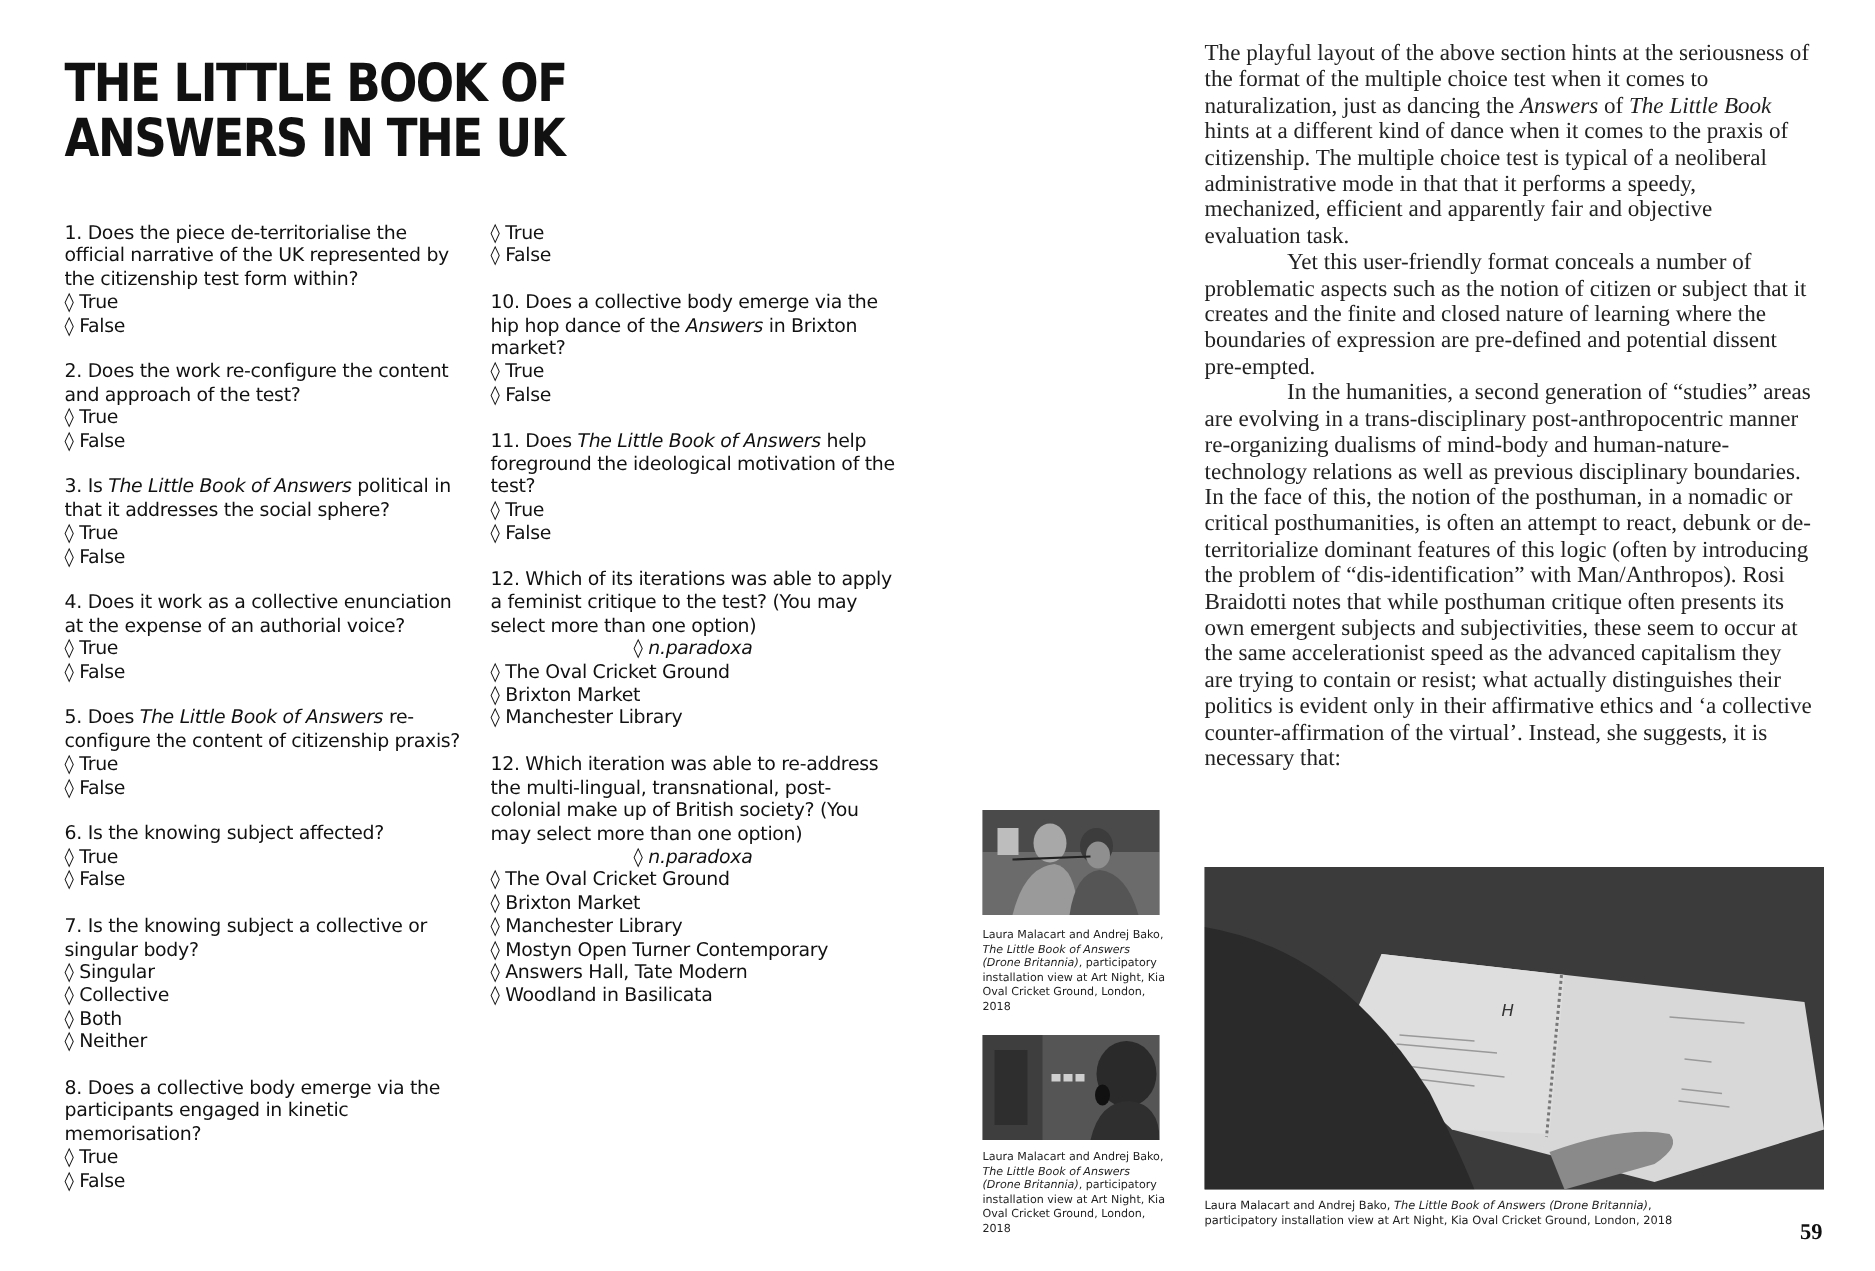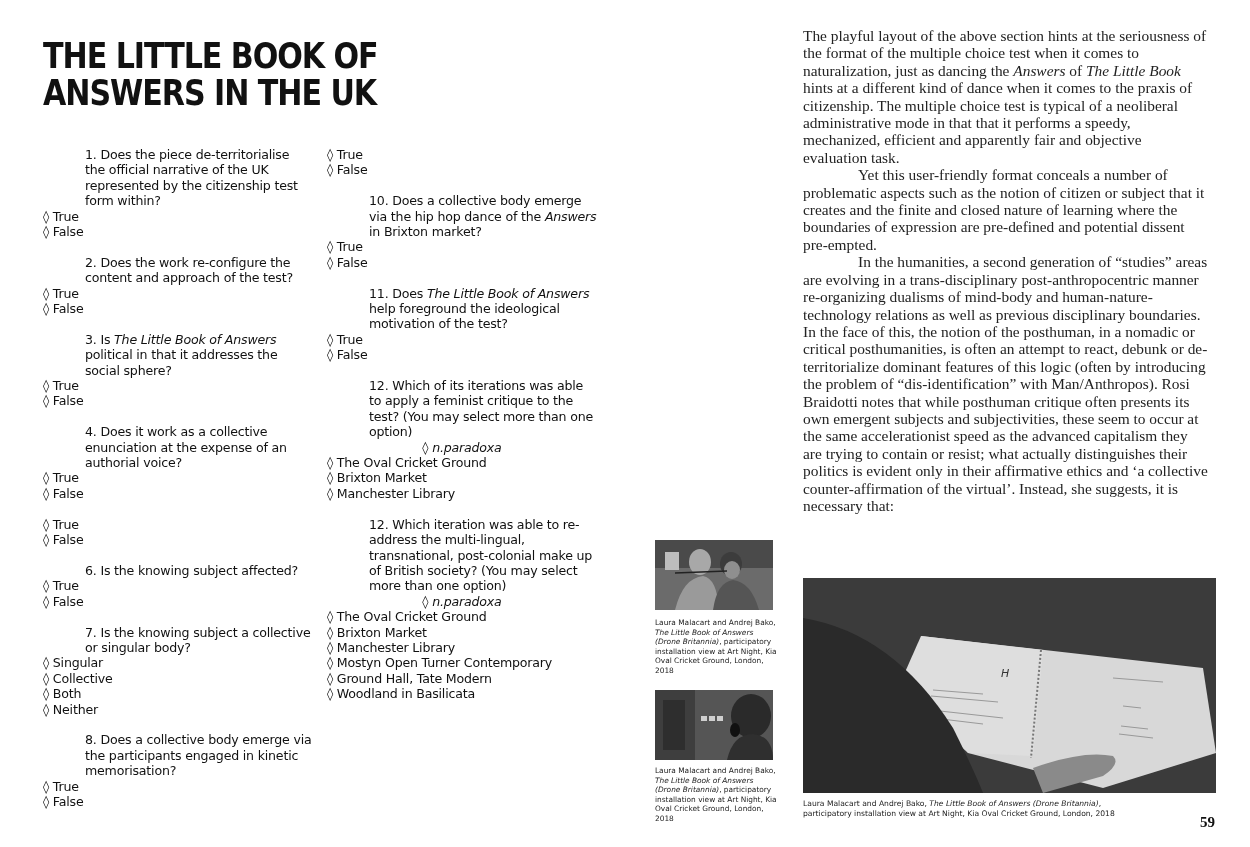--- a/index.html
+++ b/index.html
@@ -10,21 +10,21 @@
     font-family: "DejaVu Sans", sans-serif; font-weight: bold;
     font-size: 35px; line-height: 37px; letter-spacing: -1.2px;
     transform: scaleX(0.86); transform-origin: left top;
     text-transform: uppercase; color: #111;
   }
 
   .qcol { position: absolute; top: 147px; font-family: "DejaVu Sans", sans-serif; font-size: 12.6px; line-height: 15.4px; color: #111; letter-spacing: -0.2px; }
   #col1 { left: 43px; width: 270px; }
   #col2 { left: 327px; width: 270px; }
   .q { margin-bottom: 15.4px; }
-  .q-text { display: block; margin-left: 42px; }
+  .q-text { display: block; }
   .opt { display: block; }
   .opt::before { content: "\25CA\00a0"; }
   .it { font-style: italic; text-align: center; }
 
   #body-text {
     position: absolute; left: 803px; top: 27px; width: 405px;
     font-family: "Liberation Serif", serif; font-size: 15.4px; line-height: 17.4px; color: #222;
     text-align: left;
   }
   #body-text p { margin: 0; }
@@ -61,20 +61,21 @@
       <span class="q-text"><span>3. Is </span><span class="it">The Little Book of Answers</span><span> political in that it addresses the social sphere?</span></span>
       <span class="opt">True</span>
       <span class="opt">False</span>
     </div>
     <div class="q">
       <span class="q-text"><span>4. Does it work as a collective enunciation at the expense of an authorial voice?</span></span>
       <span class="opt">True</span>
       <span class="opt">False</span>
     </div>
     <div class="q">
+      <span class="q-text"><span>5. Does </span><span class="it">The Little Book of Answers</span><span> re-configure the content of citizenship praxis?</span></span>
       <span class="opt">True</span>
       <span class="opt">False</span>
     </div>
     <div class="q">
       <span class="q-text"><span>6. Is the knowing subject affected?</span></span>
       <span class="opt">True</span>
       <span class="opt">False</span>
     </div>
     <div class="q">
       <span class="q-text"><span>7. Is the knowing subject a collective or singular body?</span></span>
@@ -111,21 +112,21 @@
       <span class="opt">Brixton Market</span>
       <span class="opt">Manchester Library</span>
     </div>
     <div class="q">
       <span class="q-text"><span>12. Which iteration was able to re-address the multi-lingual, transnational, post-colonial make up of British society? (You may select more than one option)</span></span>
       <span class="opt it">n.paradoxa</span>
       <span class="opt">The Oval Cricket Ground</span>
       <span class="opt">Brixton Market</span>
       <span class="opt">Manchester Library</span>
       <span class="opt">Mostyn Open Turner Contemporary</span>
-      <span class="opt">Ground Hall, Tate Modern</span>
+      <span class="opt">Answers Hall, Tate Modern</span>
       <span class="opt">Woodland in Basilicata</span>
     </div>
   </div>
 
 <div id="body-text">
     <p><span>The playful layout of the above section hints at the seriousness of the format of the multiple choice test when it comes to naturalization, just as dancing the </span><span class="it">Answers</span><span> of </span><span class="it">The Little Book</span><span> hints at a different kind of dance when it comes to the praxis of citizenship. The multiple choice test is typical of a neoliberal administrative mode in that that it performs a speedy, mechanized, efficient and apparently fair and objective evaluation task.</span></p>
     <p class="indent"><span>Yet this user-friendly format conceals a number of problematic aspects such as the notion of citizen or subject that it creates and the finite and closed nature of learning where the boundaries of expression are pre-defined and potential dissent pre-empted.</span></p>
     <p class="indent"><span>In the humanities, a second generation of “studies” areas are evolving in a trans-disciplinary post-anthropocentric manner re-organizing dualisms of mind-body and human-nature-technology relations as well as previous disciplinary boundaries. In the face of this, the notion of the posthuman, in a nomadic or critical posthumanities, is often an attempt to react, debunk or de-territorialize dominant features of this logic (often by introducing the problem of “dis-identification” with Man/Anthropos). Rosi Braidotti notes that while posthuman critique often presents its own emergent subjects and subjectivities, these seem to occur at the same accelerationist speed as the advanced capitalism they are trying to contain or resist; what actually distinguishes their politics is evident only in their affirmative ethics and ‘a collective counter-affirmation of the virtual’. Instead, she suggests, it is necessary that:</span></p>
   </div>
 

